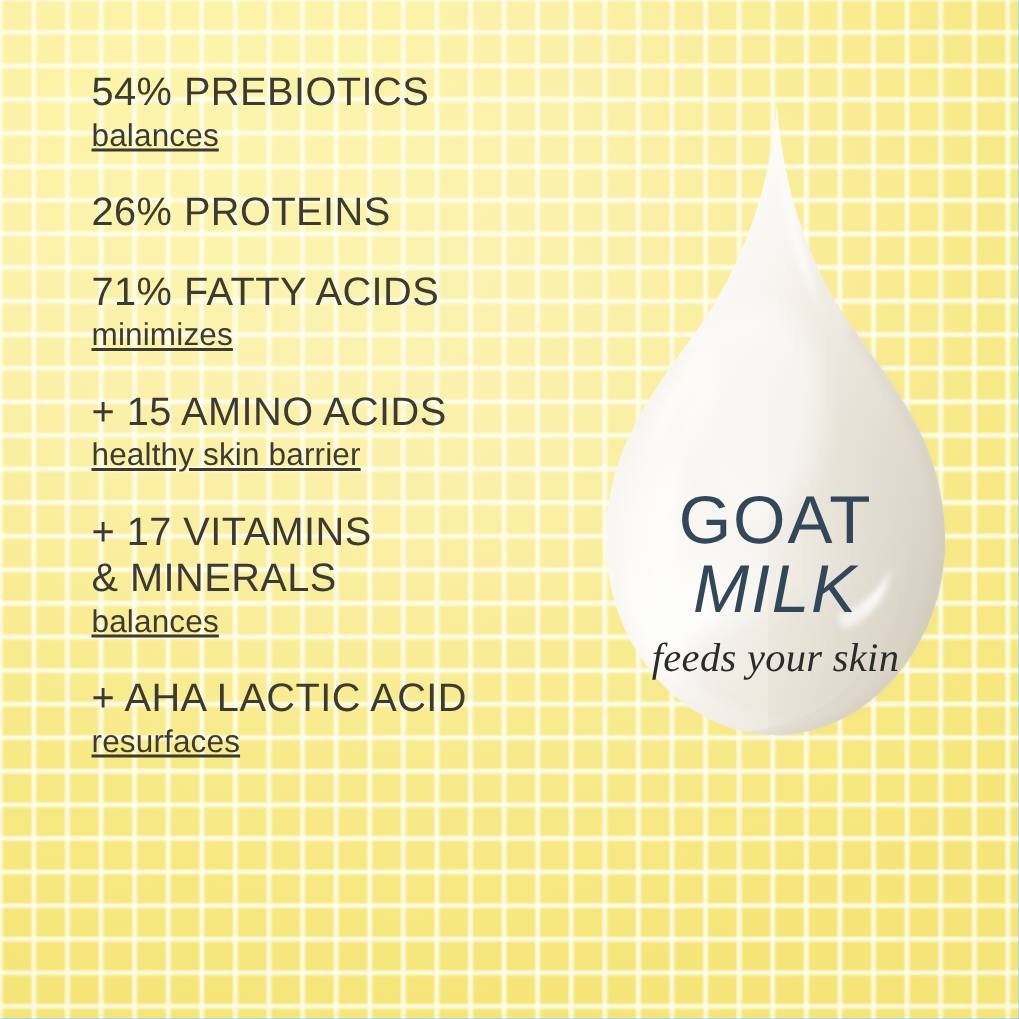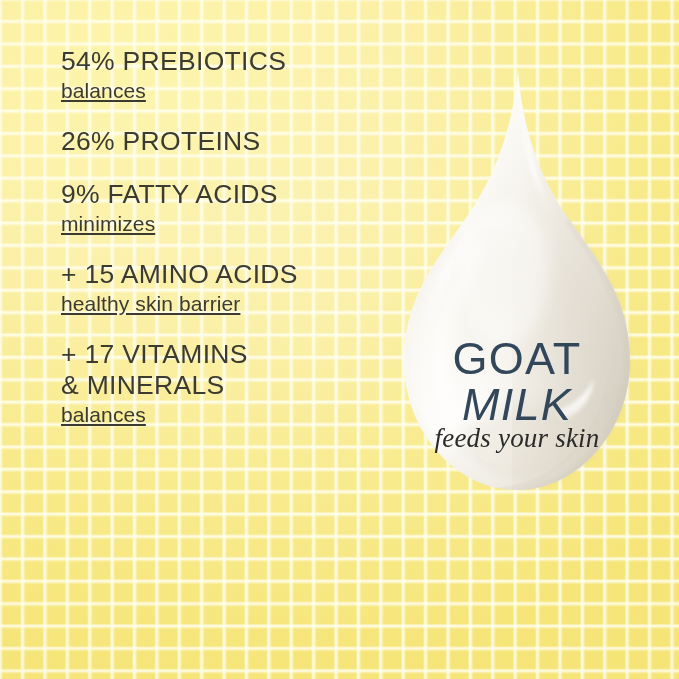--- a/index.html
+++ b/index.html
@@ -98,21 +98,21 @@
     left: 372px;
     top: 58px;
     width: 290px;
     height: 500px;
     z-index: 4;
     pointer-events: none;
   }
   .goat-milk {
     position: absolute;
     left: 0;
-    top: 278px;
+    top: 266px;
     width: 290px;
     text-align: center;
     color: #33475b;
     font-size: 45px;
     line-height: 46px;
     letter-spacing: 1.2px;
     font-weight: 400;
   }
   .goat-milk .line2 { display: block; font-style: italic; }
   .tagline {
@@ -144,35 +144,39 @@
     <div class="ingredient-item">
       <div class="ing-title">54% PREBIOTICS</div>
       <div class="ing-sub">balances</div>
     </div>
 
     <div class="ingredient-item">
       <div class="ing-title">26% PROTEINS</div>
     </div>
 
     <div class="ingredient-item">
-      <div class="ing-title">9% FATTY ACIDS</div>
+      <div class="ing-title">71% FATTY ACIDS</div>
       <div class="ing-sub">minimizes</div>
     </div>
 
     <div class="ingredient-item">
       <div class="ing-title">+ 15 AMINO ACIDS</div>
       <div class="ing-sub">healthy skin barrier</div>
     </div>
 
     <div class="ingredient-item">
       <div class="ing-title">+ 17 VITAMINS
 &amp; MINERALS</div>
       <div class="ing-sub">balances</div>
     </div>
 
+    <div class="ingredient-item">
+      <div class="ing-title">+ AHA LACTIC ACID</div>
+      <div class="ing-sub">resurfaces</div>
+    </div>
 
   </div>
 
   <div class="droplet-wrap">
     <svg class="droplet-svg" viewBox="0 0 290 500" xmlns="http://www.w3.org/2000/svg" aria-hidden="true">
       <defs>
 
         <linearGradient id="dropMain" x1="0.08" y1="0.10" x2="0.92" y2="0.92">
           <stop offset="0%" stop-color="#ffffff"></stop>
           <stop offset="22%" stop-color="#fcfbf7"></stop>

